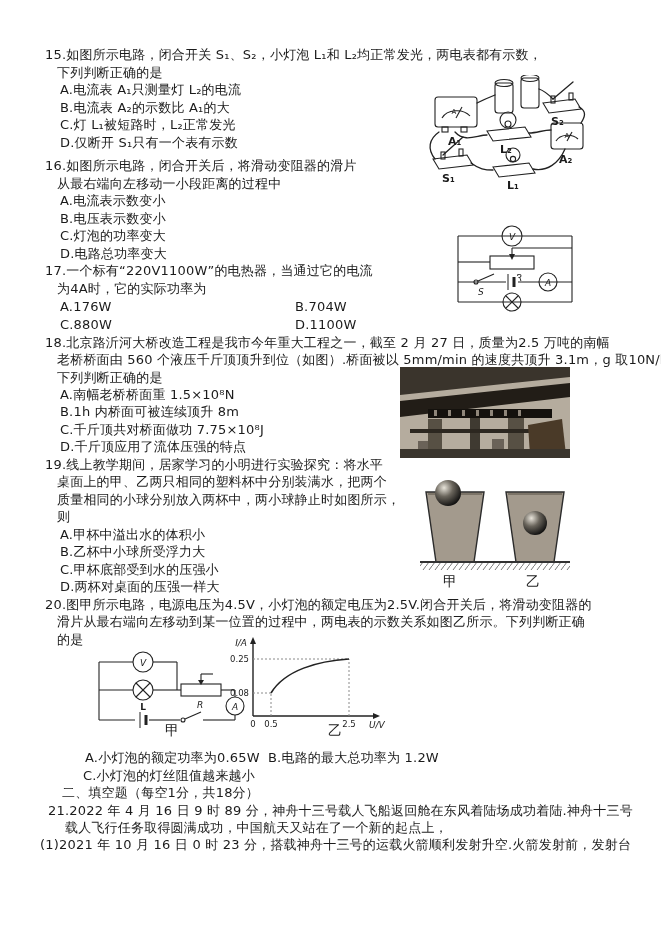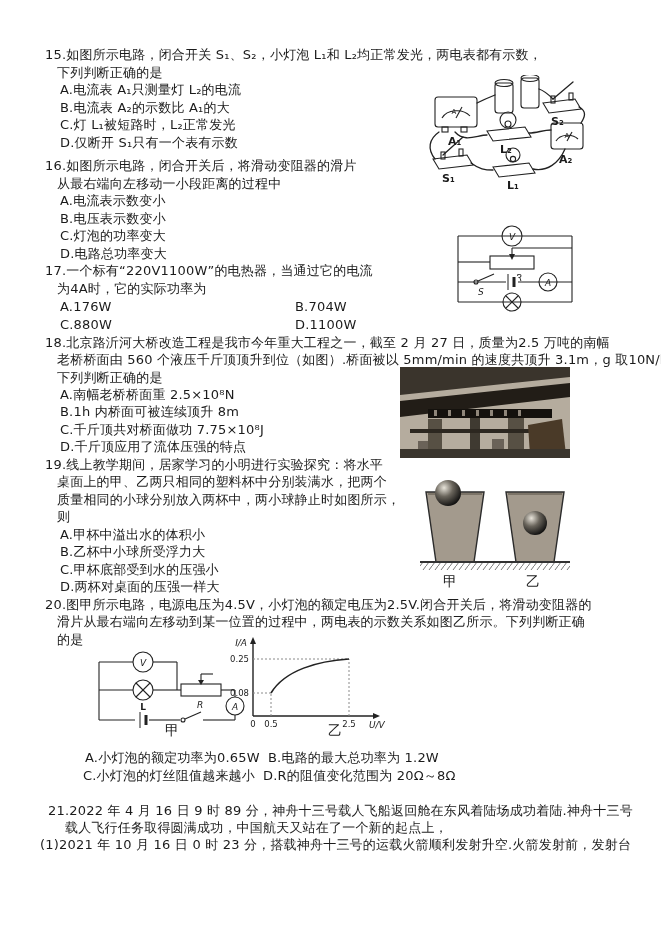--- a/index.html
+++ b/index.html
@@ -156,21 +156,21 @@
   <div class="ln" style="top:262px;left:45px">17.一个标有“220V1100W”的电热器，当通过它的电流</div>
   <div class="ln" style="top:280px;left:57px">为4A时，它的实际功率为</div>
   <div class="ln" style="top:298px;left:60px">A.176W</div>
   <div class="ln" style="top:298px;left:295px">B.704W</div>
   <div class="ln" style="top:316px;left:60px">C.880W</div>
   <div class="ln" style="top:316px;left:295px">D.1100W</div>
 
   <div class="ln" style="top:334px;left:45px">18.北京路沂河大桥改造工程是我市今年重大工程之一，截至 2 月 27 日，质量为2.5 万吨的南幅</div>
   <div class="ln" style="top:351px;left:57px">老桥桥面由 560 个液压千斤顶顶升到位（如图）.桥面被以 5mm/min 的速度共顶升 3.1m，g 取10N/kg，</div>
   <div class="ln" style="top:369px;left:57px">下列判断正确的是</div>
-  <div class="ln" style="top:386px;left:60px">A.南幅老桥桥面重 2.5×10⁸N</div>
+  <div class="ln" style="top:386px;left:60px">A.南幅老桥桥面重 1.5×10⁸N</div>
   <div class="ln" style="top:403px;left:60px">B.1h 内桥面可被连续顶升 8m</div>
   <div class="ln" style="top:421px;left:60px">C.千斤顶共对桥面做功 7.75×10⁸J</div>
   <div class="ln" style="top:438px;left:60px">D.千斤顶应用了流体压强的特点</div>
 
   <svg class="fig" style="top:367px;left:400px" width="170" height="91" viewBox="0 0 170 91">
     <rect x="0" y="0" width="170" height="91" fill="#b5ac9e"></rect>
     <polygon points="0,0 170,0 170,10 0,28" fill="#3a342c"></polygon>
     <polygon points="0,34 170,16 170,30 0,50" fill="#221d17"></polygon>
     <rect x="28" y="42" width="124" height="9" fill="#14110d"></rect>
     <rect x="34" y="43" width="3" height="6" fill="#8f867a"></rect>
@@ -300,20 +300,20 @@
     </g>
     <path d="M48,59 C62,36 95,27 126,25" fill="none" stroke="#222" stroke-width="1.6"></path>
   </svg>
 
   <div class="ln" style="top:722px;left:165px;font-size:14px">甲</div>
   <div class="ln" style="top:722px;left:328px;font-size:14px">乙</div>
 
   <div class="ln" style="top:749px;left:85px">A.小灯泡的额定功率为0.65W</div>
   <div class="ln" style="top:749px;left:268px">B.电路的最大总功率为 1.2W</div>
   <div class="ln" style="top:767px;left:83px">C.小灯泡的灯丝阻值越来越小</div>
-  <div class="ln" style="top:767px;left:263px">D.R的阻值变化范围为 20Ω～8Ω</div>
-
+
+  <div class="ln" style="top:784px;left:62px">二、填空题（每空1分，共18分）</div>
 
   <div class="ln" style="top:802px;left:48px">21.2022 年 4 月 16 日 9 时 89 分，神舟十三号载人飞船返回舱在东风着陆场成功着陆.神舟十三号</div>
   <div class="ln" style="top:819px;left:65px">载人飞行任务取得圆满成功，中国航天又站在了一个新的起点上，</div>
   <div class="ln" style="top:836px;left:40px">(1)2021 年 10 月 16 日 0 时 23 分，搭载神舟十三号的运载火箭顺利发射升空.火箭发射前，发射台</div>
 
 </div>
 
 </body></html>

